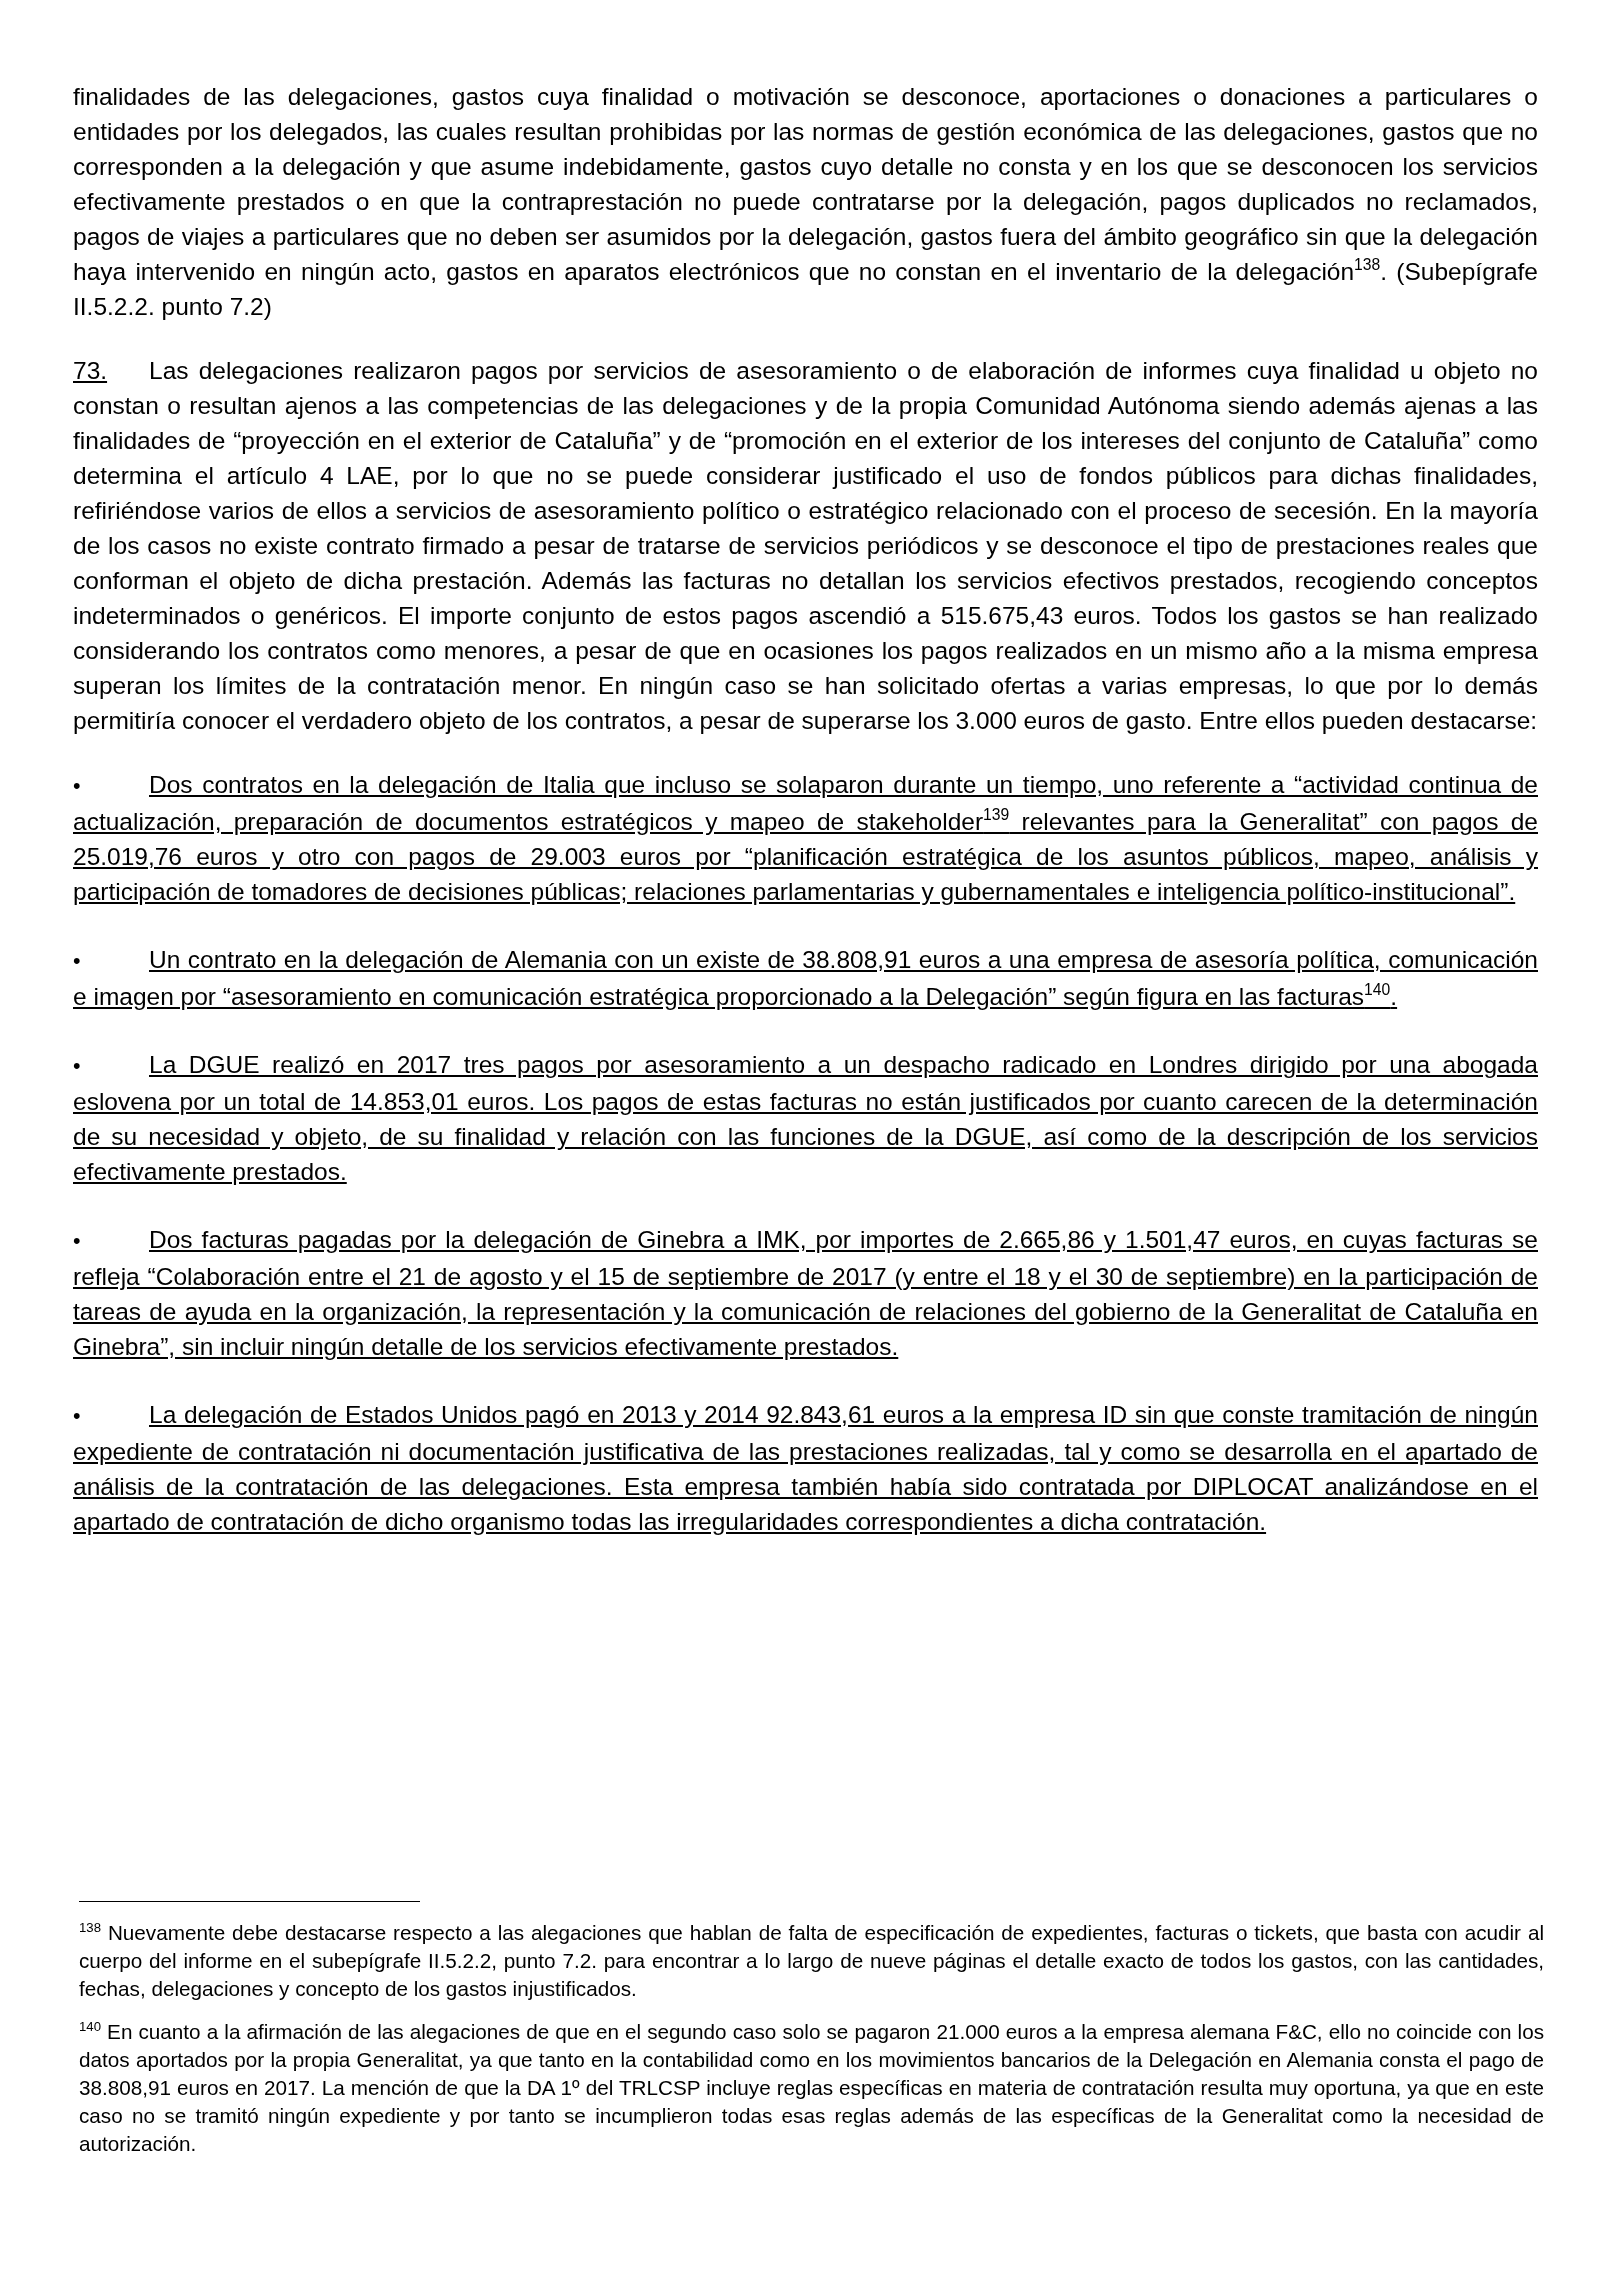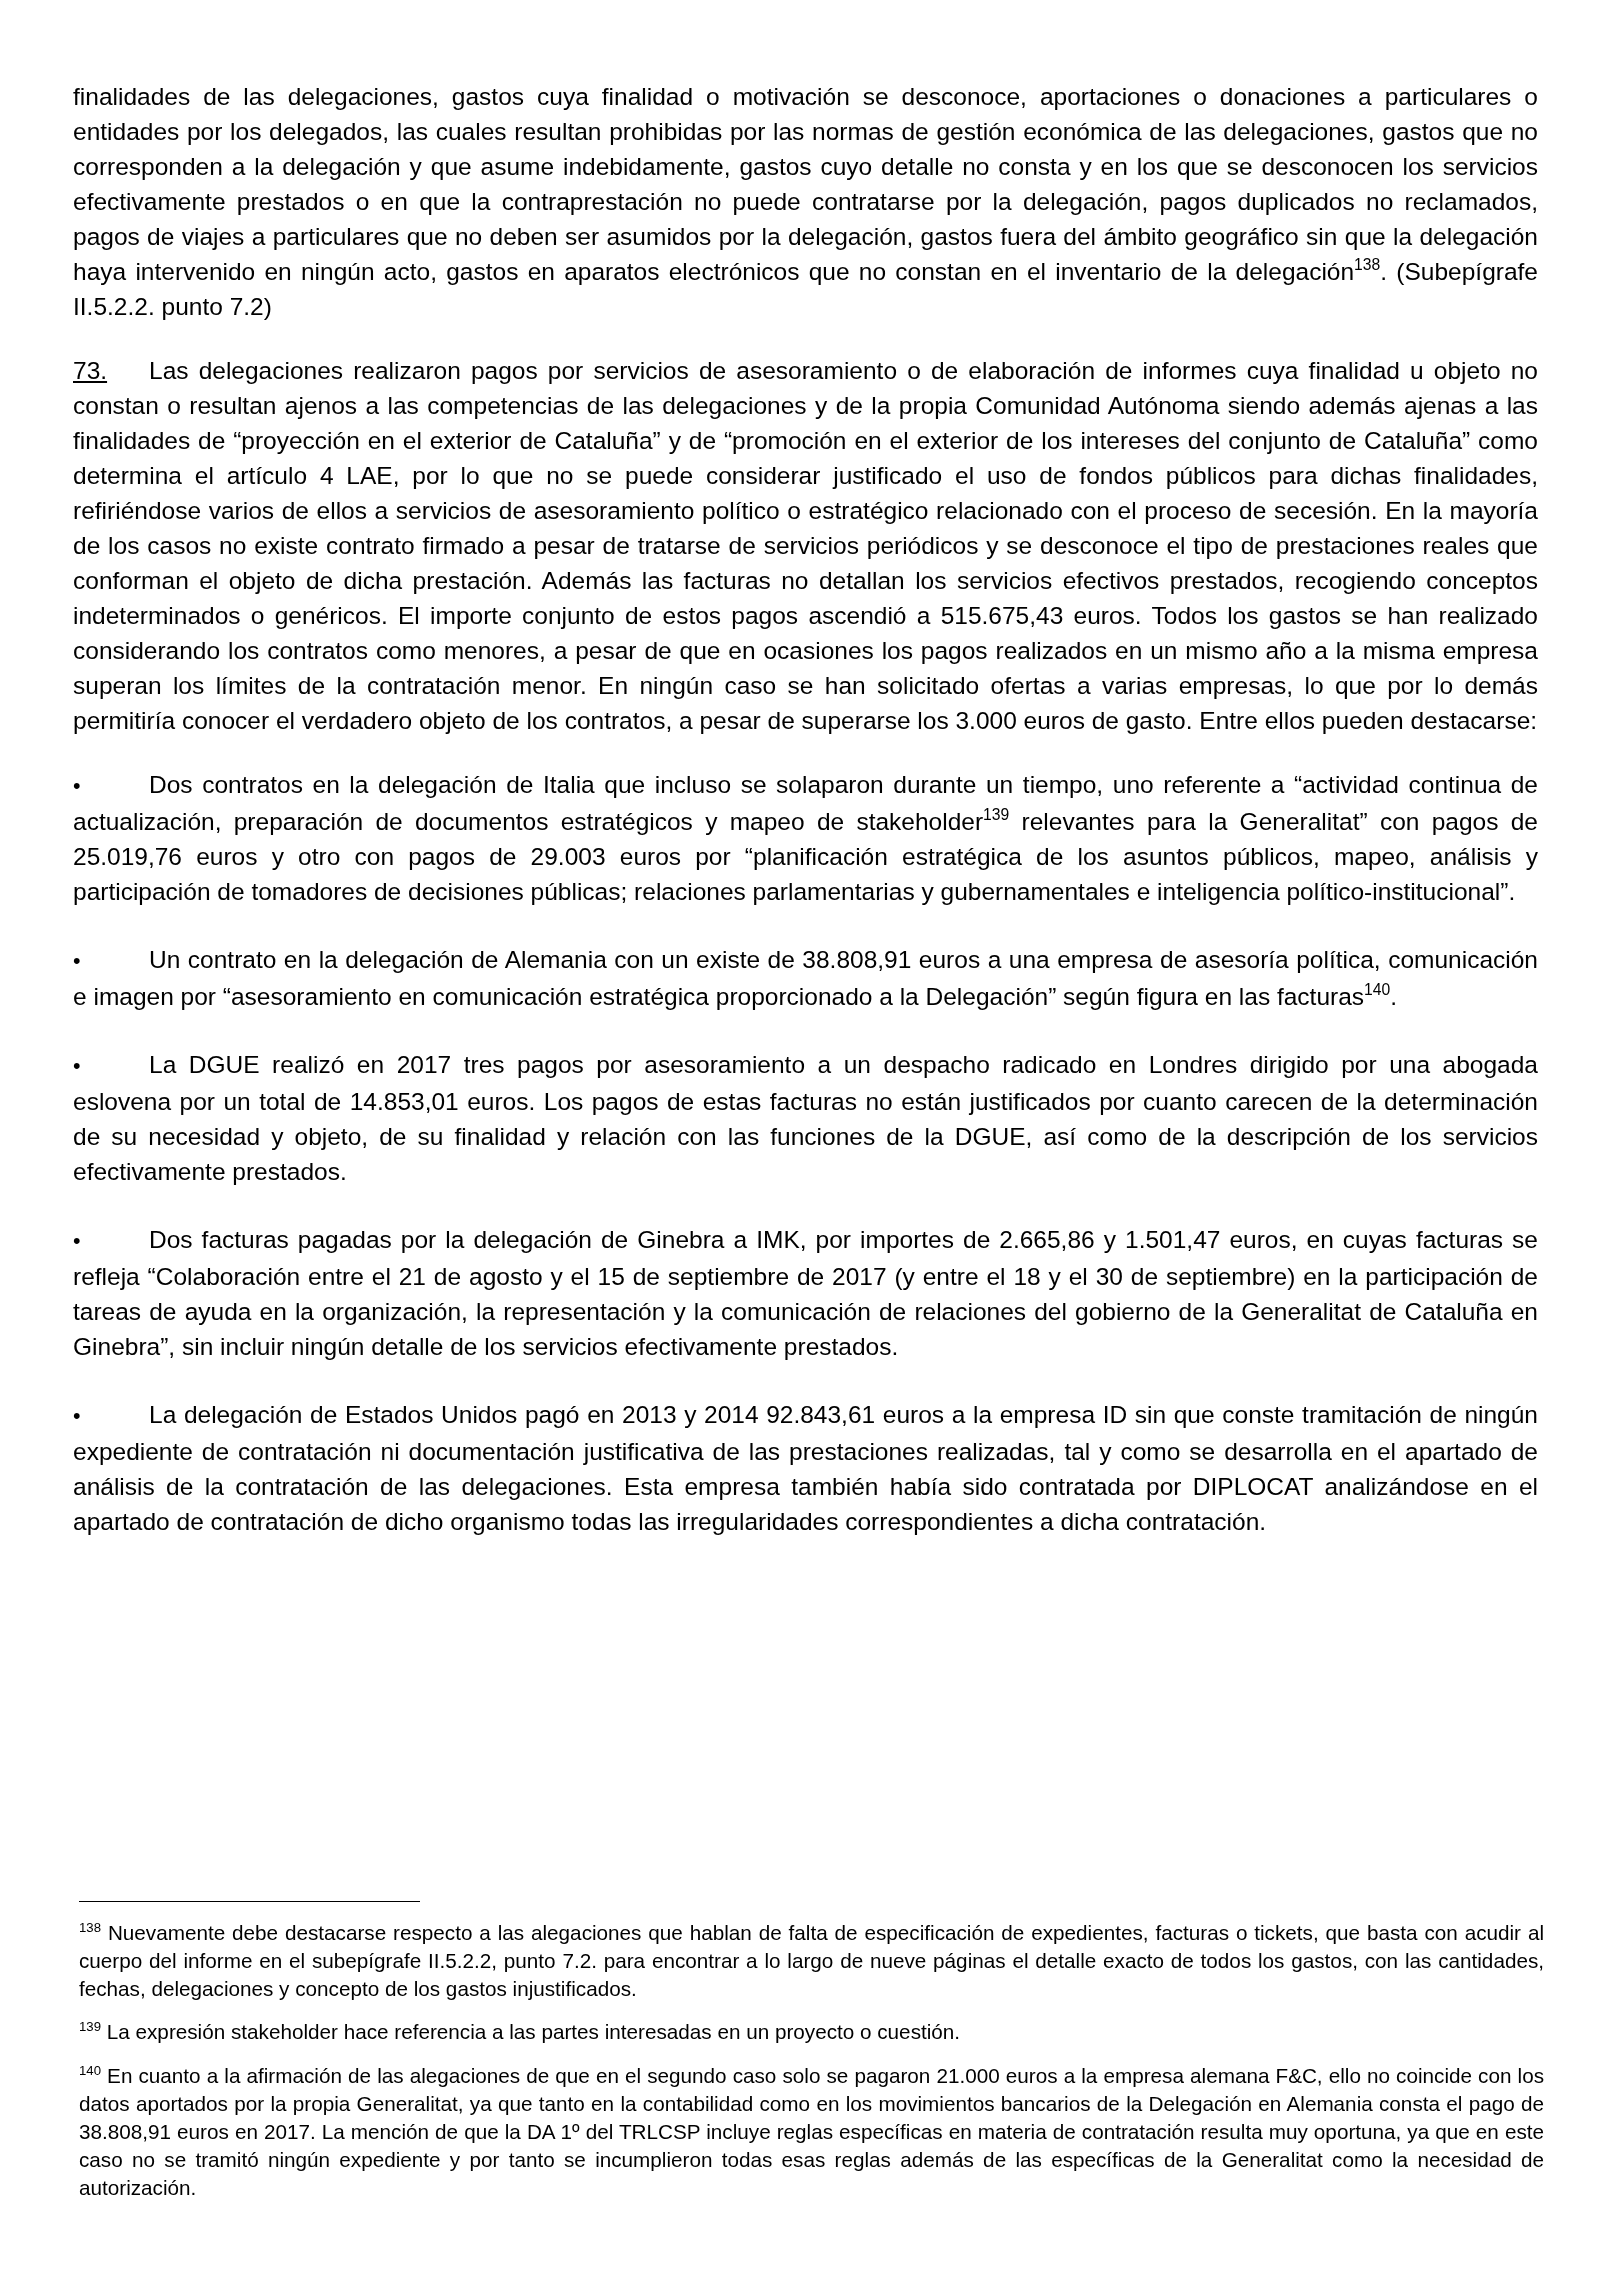--- a/index.html
+++ b/index.html
@@ -31,20 +31,21 @@
   .numbered .num {
     display: inline-block;
     width: 76px;
     text-decoration: underline;
   }
   .bullet-item {
     font-size: 24.5px;
     line-height: 35px;
     text-align: justify;
     margin: 0 0 33px 0;
+    text-decoration: underline;
   }
   .bullet-item .bullet {
     display: inline-block;
     width: 76px;
     font-size: 21.5px;
     vertical-align: baseline;
   }
   sup {
     font-size: 15.7px;
     line-height: 0;
@@ -92,17 +93,16 @@
 
   <p class="bullet-item"><span class="bullet">•</span><span>La delegación de Estados Unidos pagó en 2013 y 2014 92.843,61 euros a la empresa ID sin que conste tramitación de ningún expediente de contratación ni documentación justificativa de las prestaciones realizadas, tal y como se desarrolla en el apartado de análisis de la contratación de las delegaciones. Esta empresa también había sido contratada por DIPLOCAT analizándose en el apartado de contratación de dicho organismo todas las irregularidades correspondientes a dicha contratación.</span></p>
 
 </div>
 
 <div class="footnotes">
   <div class="fn-rule"></div>
 
   <p class="footnote"><sup>138</sup><span> Nuevamente debe destacarse respecto a las alegaciones que hablan de falta de especificación de expedientes, facturas o tickets, que basta con acudir al cuerpo del informe en el subepígrafe II.5.2.2, punto 7.2. para encontrar a lo largo de nueve páginas el detalle exacto de todos los gastos, con las cantidades, fechas, delegaciones y concepto de los gastos injustificados.</span></p>
 
-  <p class="footnote"><sup>139</sup><span> La expresión stakeholder hace referencia a las partes interesadas en un proyecto o cuestión.</span></p>
 
   <p class="footnote"><sup>140</sup><span> En cuanto a la afirmación de las alegaciones de que en el segundo caso solo se pagaron 21.000 euros a la empresa alemana F&amp;C, ello no coincide con los datos aportados por la propia Generalitat, ya que tanto en la contabilidad como en los movimientos bancarios de la Delegación en Alemania consta el pago de 38.808,91 euros en 2017. La mención de que la DA 1º del TRLCSP incluye reglas específicas en materia de contratación resulta muy oportuna, ya que en este caso no se tramitó ningún expediente y por tanto se incumplieron todas esas reglas además de las específicas de la Generalitat como la necesidad de autorización.</span></p>
 </div>
 
 
 </body></html>

